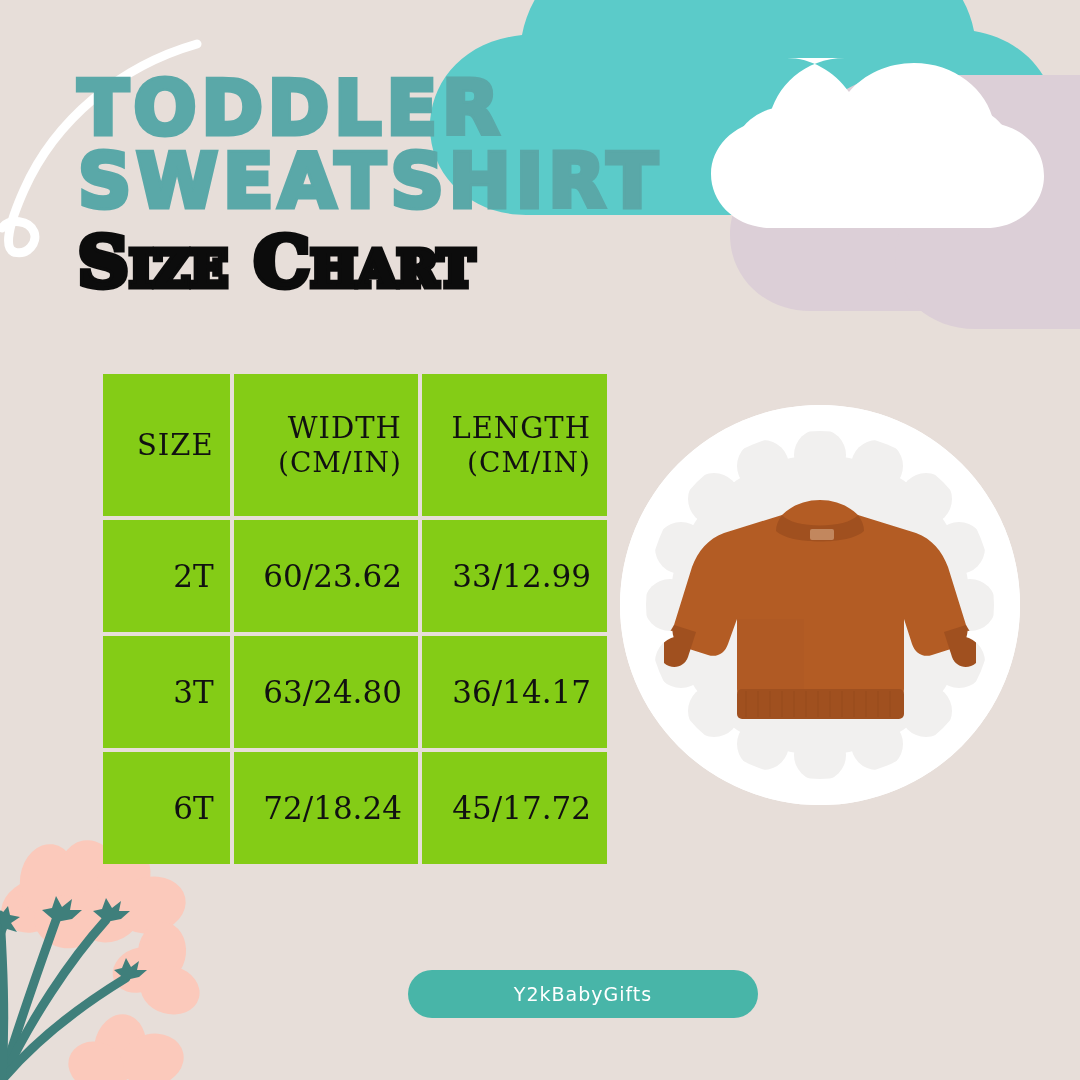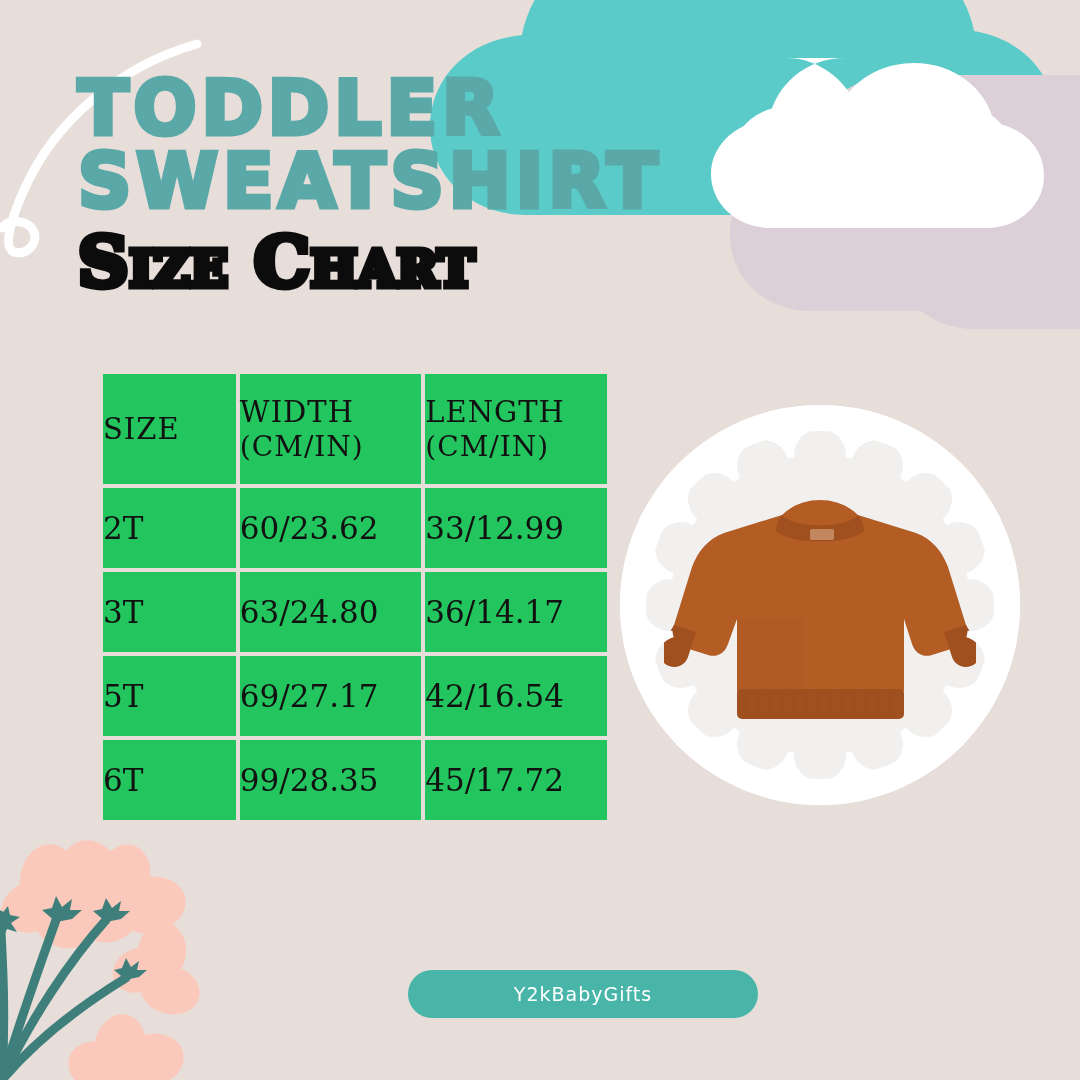--- a/index.html
+++ b/index.html
@@ -47,28 +47,28 @@
   
   .size-table{
     position:absolute;
     left:99px;top:370px;
     width:512px;
     border-collapse:separate;
     border-spacing:4px;
     background:transparent;
   }
   .size-table td,.size-table th{
-    background:#22c55e;
+    background:#84cc16;
     color:#111;
-    text-align:left;
+    text-align:right;
     vertical-align:middle;
     font-family:"DejaVu Serif", serif;
     font-weight:normal;
     border:0;
-    padding:0;
+    padding:16px;
   }
   .size-table th{height:110px;font-size:29px;line-height:1.18;letter-spacing:1px;}
   .size-table td{height:80px;font-size:31px;}
   .col-size{width:152px;}
   .col-w{width:196px;margin-top:6px;}
   .col-l{width:196px;}
   .th-sub{display:block;font-size:28px;}
 
   
   .product{
@@ -224,27 +224,22 @@
         <td>2T</td>
         <td>60/23.62</td>
         <td>33/12.99</td>
       </tr>
       <tr>
         <td>3T</td>
         <td>63/24.80</td>
         <td>36/14.17</td>
       </tr>
       <tr>
-        <td>5T</td>
-        <td>69/27.17</td>
-        <td>42/16.54</td>
-      </tr>
-      <tr>
         <td>6T</td>
-        <td>99/28.35</td>
+        <td>72/18.24</td>
         <td>45/17.72</td>
       </tr>
     </tbody>
   </table>
 
   <div class="product">
     <div class="ring"></div>
     <div class="photo">
       <svg class="sweater" viewBox="0 0 312 250">
 

